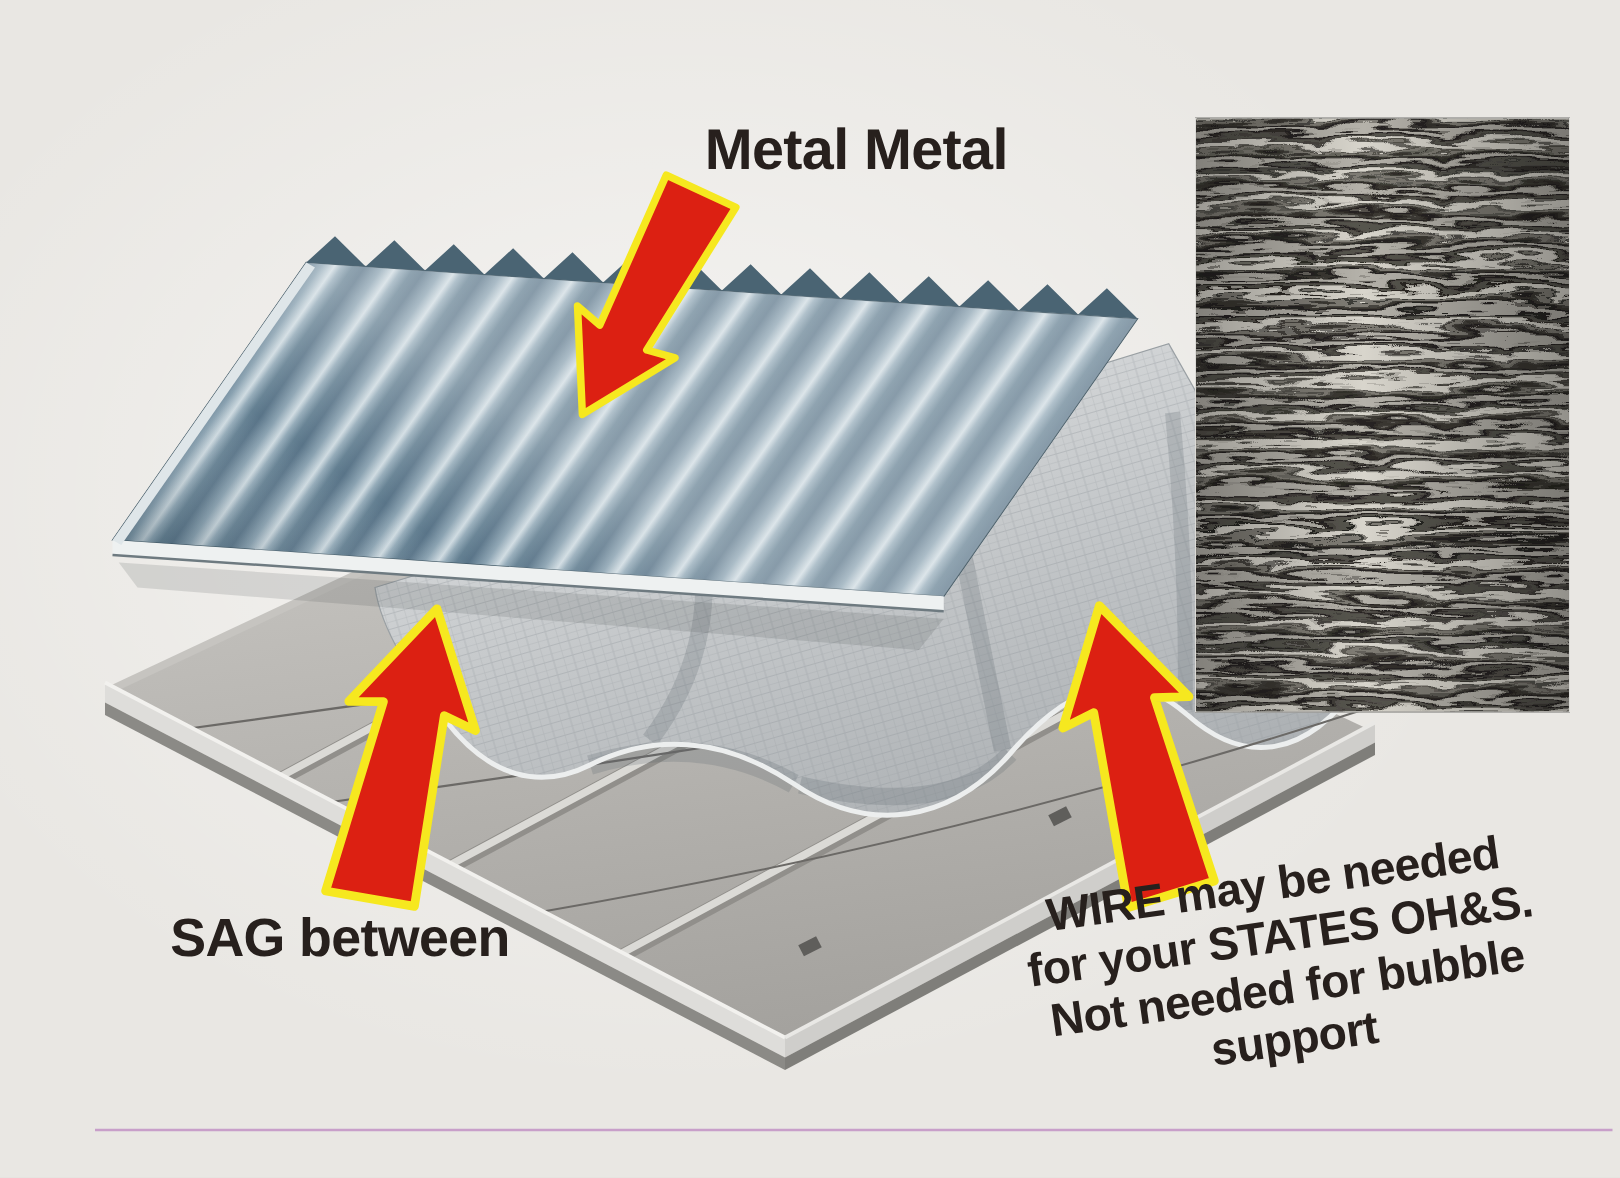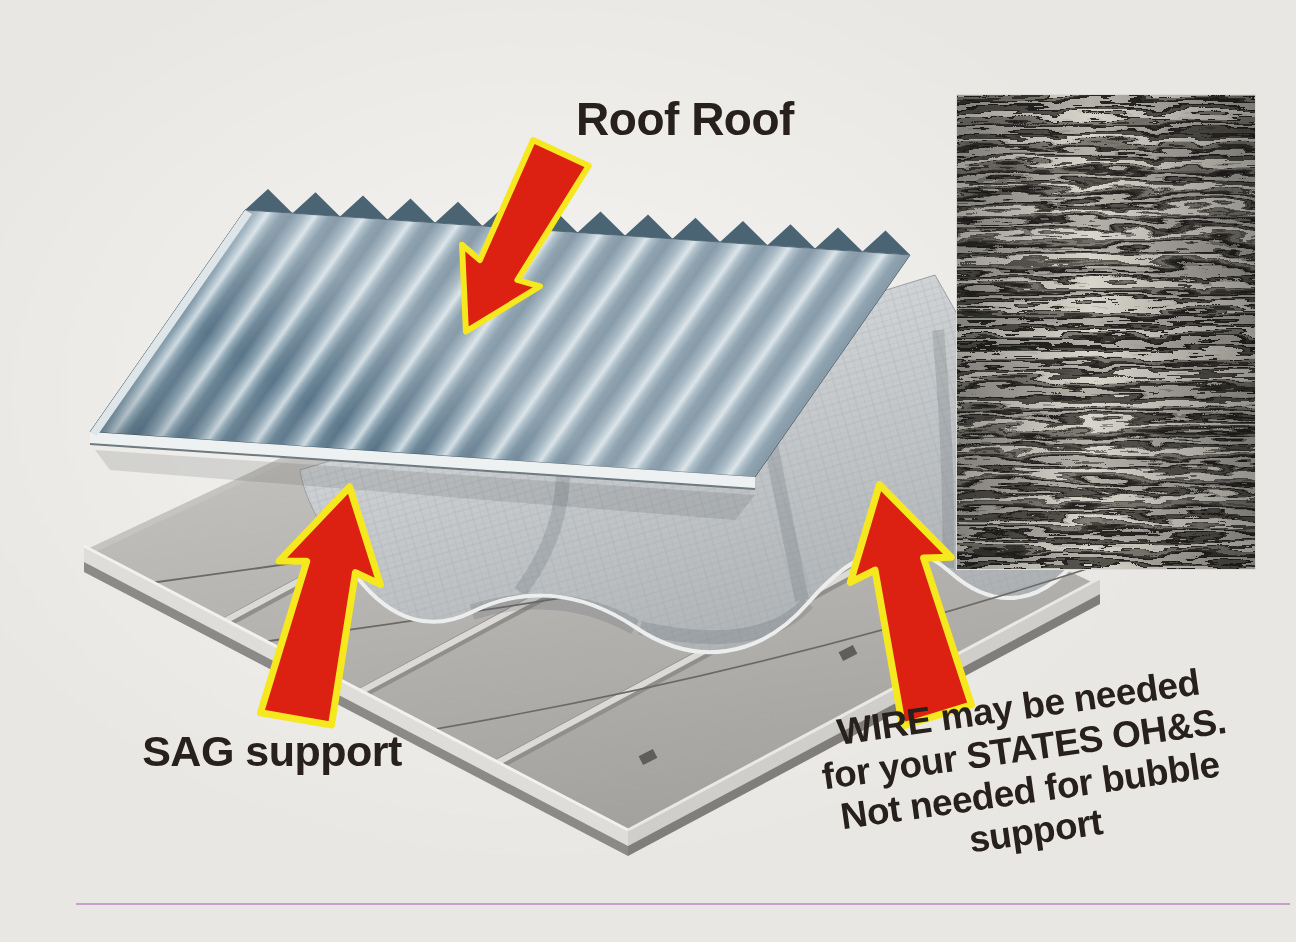--- a/index.html
+++ b/index.html
@@ -166,24 +166,24 @@
           <stop offset="0.45" stop-color="#000000" stop-opacity="0"></stop>
           <stop offset="1" stop-color="#000000" stop-opacity="0.32"></stop>
         </linearGradient>
       </defs>
       <rect width="300" height="476" fill="#1e1c1a"></rect>
       <rect x="-40" y="-40" width="380" height="556" fill="url(#layers)" filter="url(#crinkle)"></rect>
       <rect width="300" height="476" fill="url(#insetShade)"></rect>
     </svg>
   </figure>
 
-  <div class="label metal-roof-label">Roof Roof</div>
+  <div class="label metal-roof-label">Metal Metal</div>
 
   <div class="label sag-label">
-    <span>SAG support</span><br>
+    <span>SAG between</span><br>
   </div>
 
   <div class="label wire-note-label">
     <span>WIRE may be needed</span><br>
     <span>for your STATES OH&amp;S.</span><br>
     <span>Not needed for bubble</span><br>
     <span>support</span>
   </div>
 
   <div class="divider"></div>

